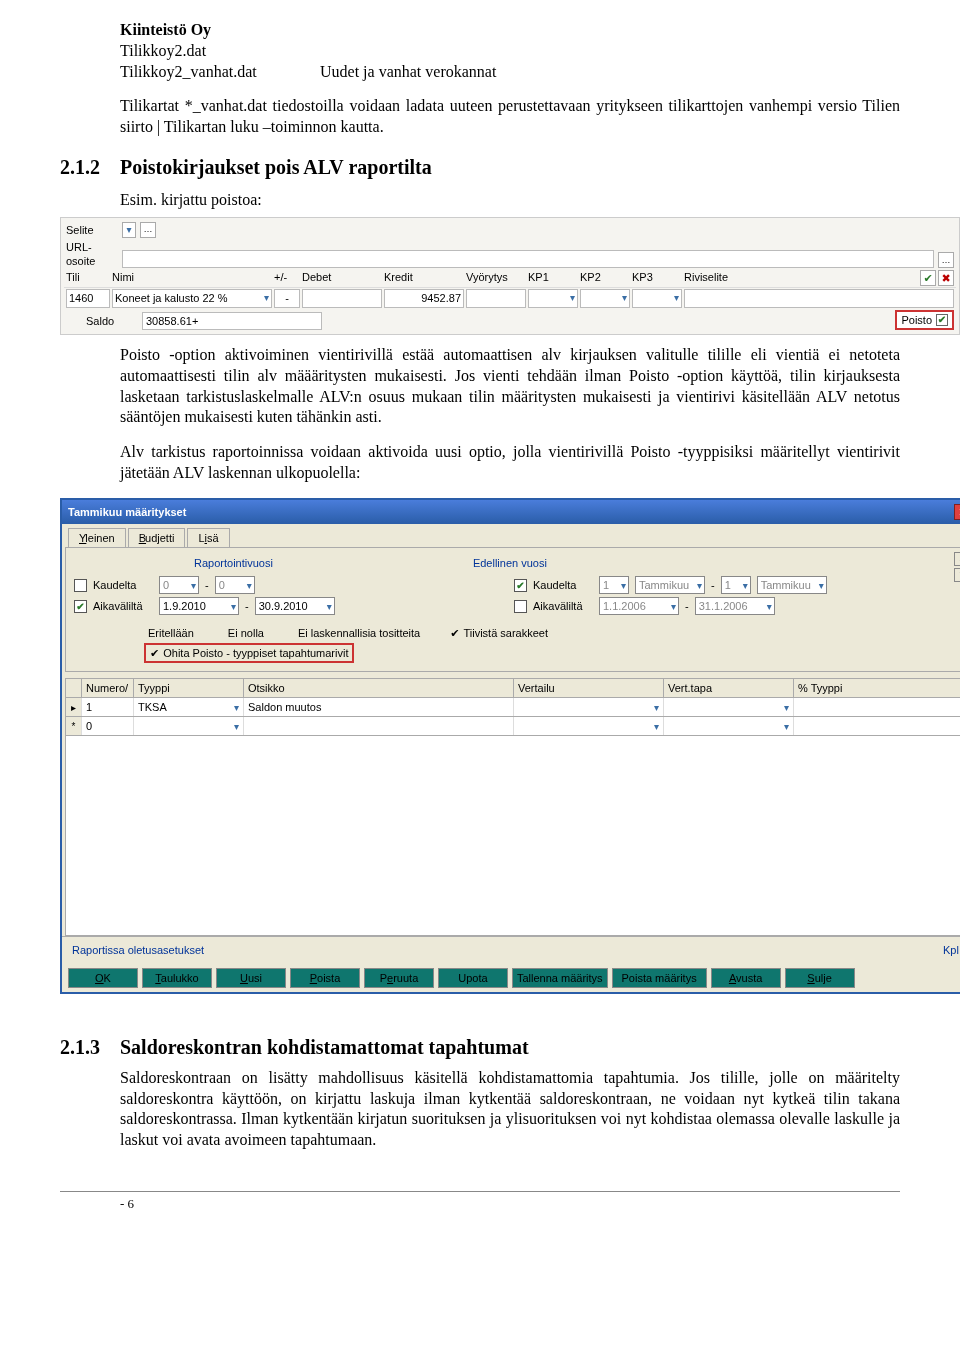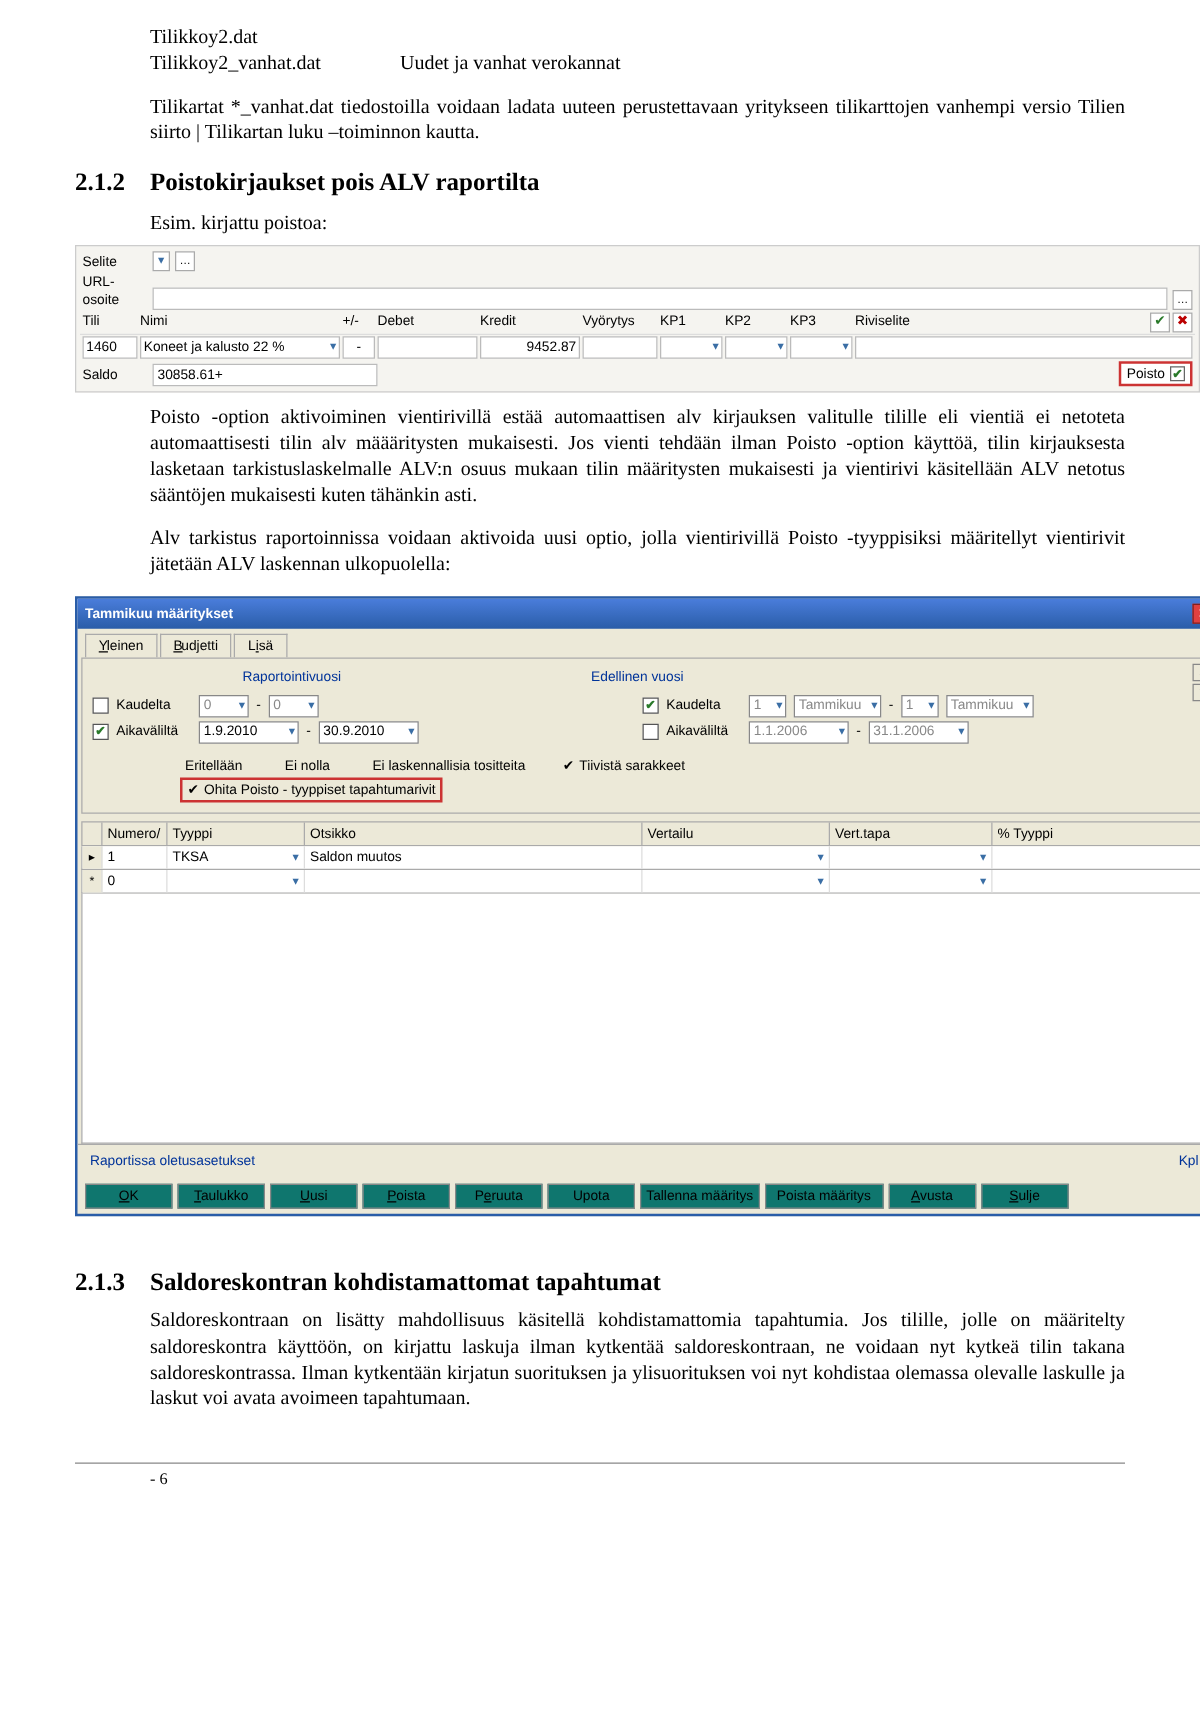--- a/index.html
+++ b/index.html
@@ -94,20 +94,21 @@
   .ss2 .wbtn.wide { min-width:95px; }
   .ss2 .wbtn u { text-decoration: underline; }
 
   .hr { border:none; border-top:1px solid #888; margin:40px 0 4px 0;}
   .pg { font-size:13px; margin-left:60px;}
 </style>
 </head>
 <body>
 
 <div class="indent">
+  <div class="bold">Kiinteistö Oy</div>
   <div class="row2col">
     <div class="colA">Tilikkoy2.dat</div>
   </div>
   <div class="row2col">
     <div class="colA">Tilikkoy2_vanhat.dat</div>
     <div class="colB">Uudet ja vanhat verokannat</div>
   </div>
   <p class="paragraph" style="margin-top:14px;">Tilikartat *_vanhat.dat tiedostoilla voidaan ladata uuteen perustettavaan yritykseen tilikarttojen vanhempi versio Tilien siirto | Tilikartan luku –toiminnon kautta.</p>
 </div>
 
@@ -158,21 +159,21 @@
         <span class="dd">▾</span>
       </div>
     <div style="width:50px;background:#fff;border:1px solid #bbb;display:flex;justify-content:flex-end;padding:1px 2px;">
         <span class="dd">▾</span>
       </div>
     <div style="width:50px;background:#fff;border:1px solid #bbb;display:flex;justify-content:flex-end;padding:1px 2px;">
         <span class="dd">▾</span>
       </div>
     <div style="flex:1;background:#fff;border:1px solid #bbb;"></div>
   </div>
-  <div class="rowline" style="justify-content:space-between;">
+  <div class="rowline" style="justify-content:space-between;margin-left:20px;">
     <div style="display:flex;gap:4px;align-items:center;">
       <div class="lbl">Saldo</div>
       <div class="fld" style="width:180px;">30858.61+</div>
     </div>
     <div class="redbox" style="display:flex;align-items:center;gap:4px;padding:1px 4px;background:#fff;">
       <span>Poisto</span>
       <span class="chkbox">✔</span>
     </div>
   </div>
 </div>

